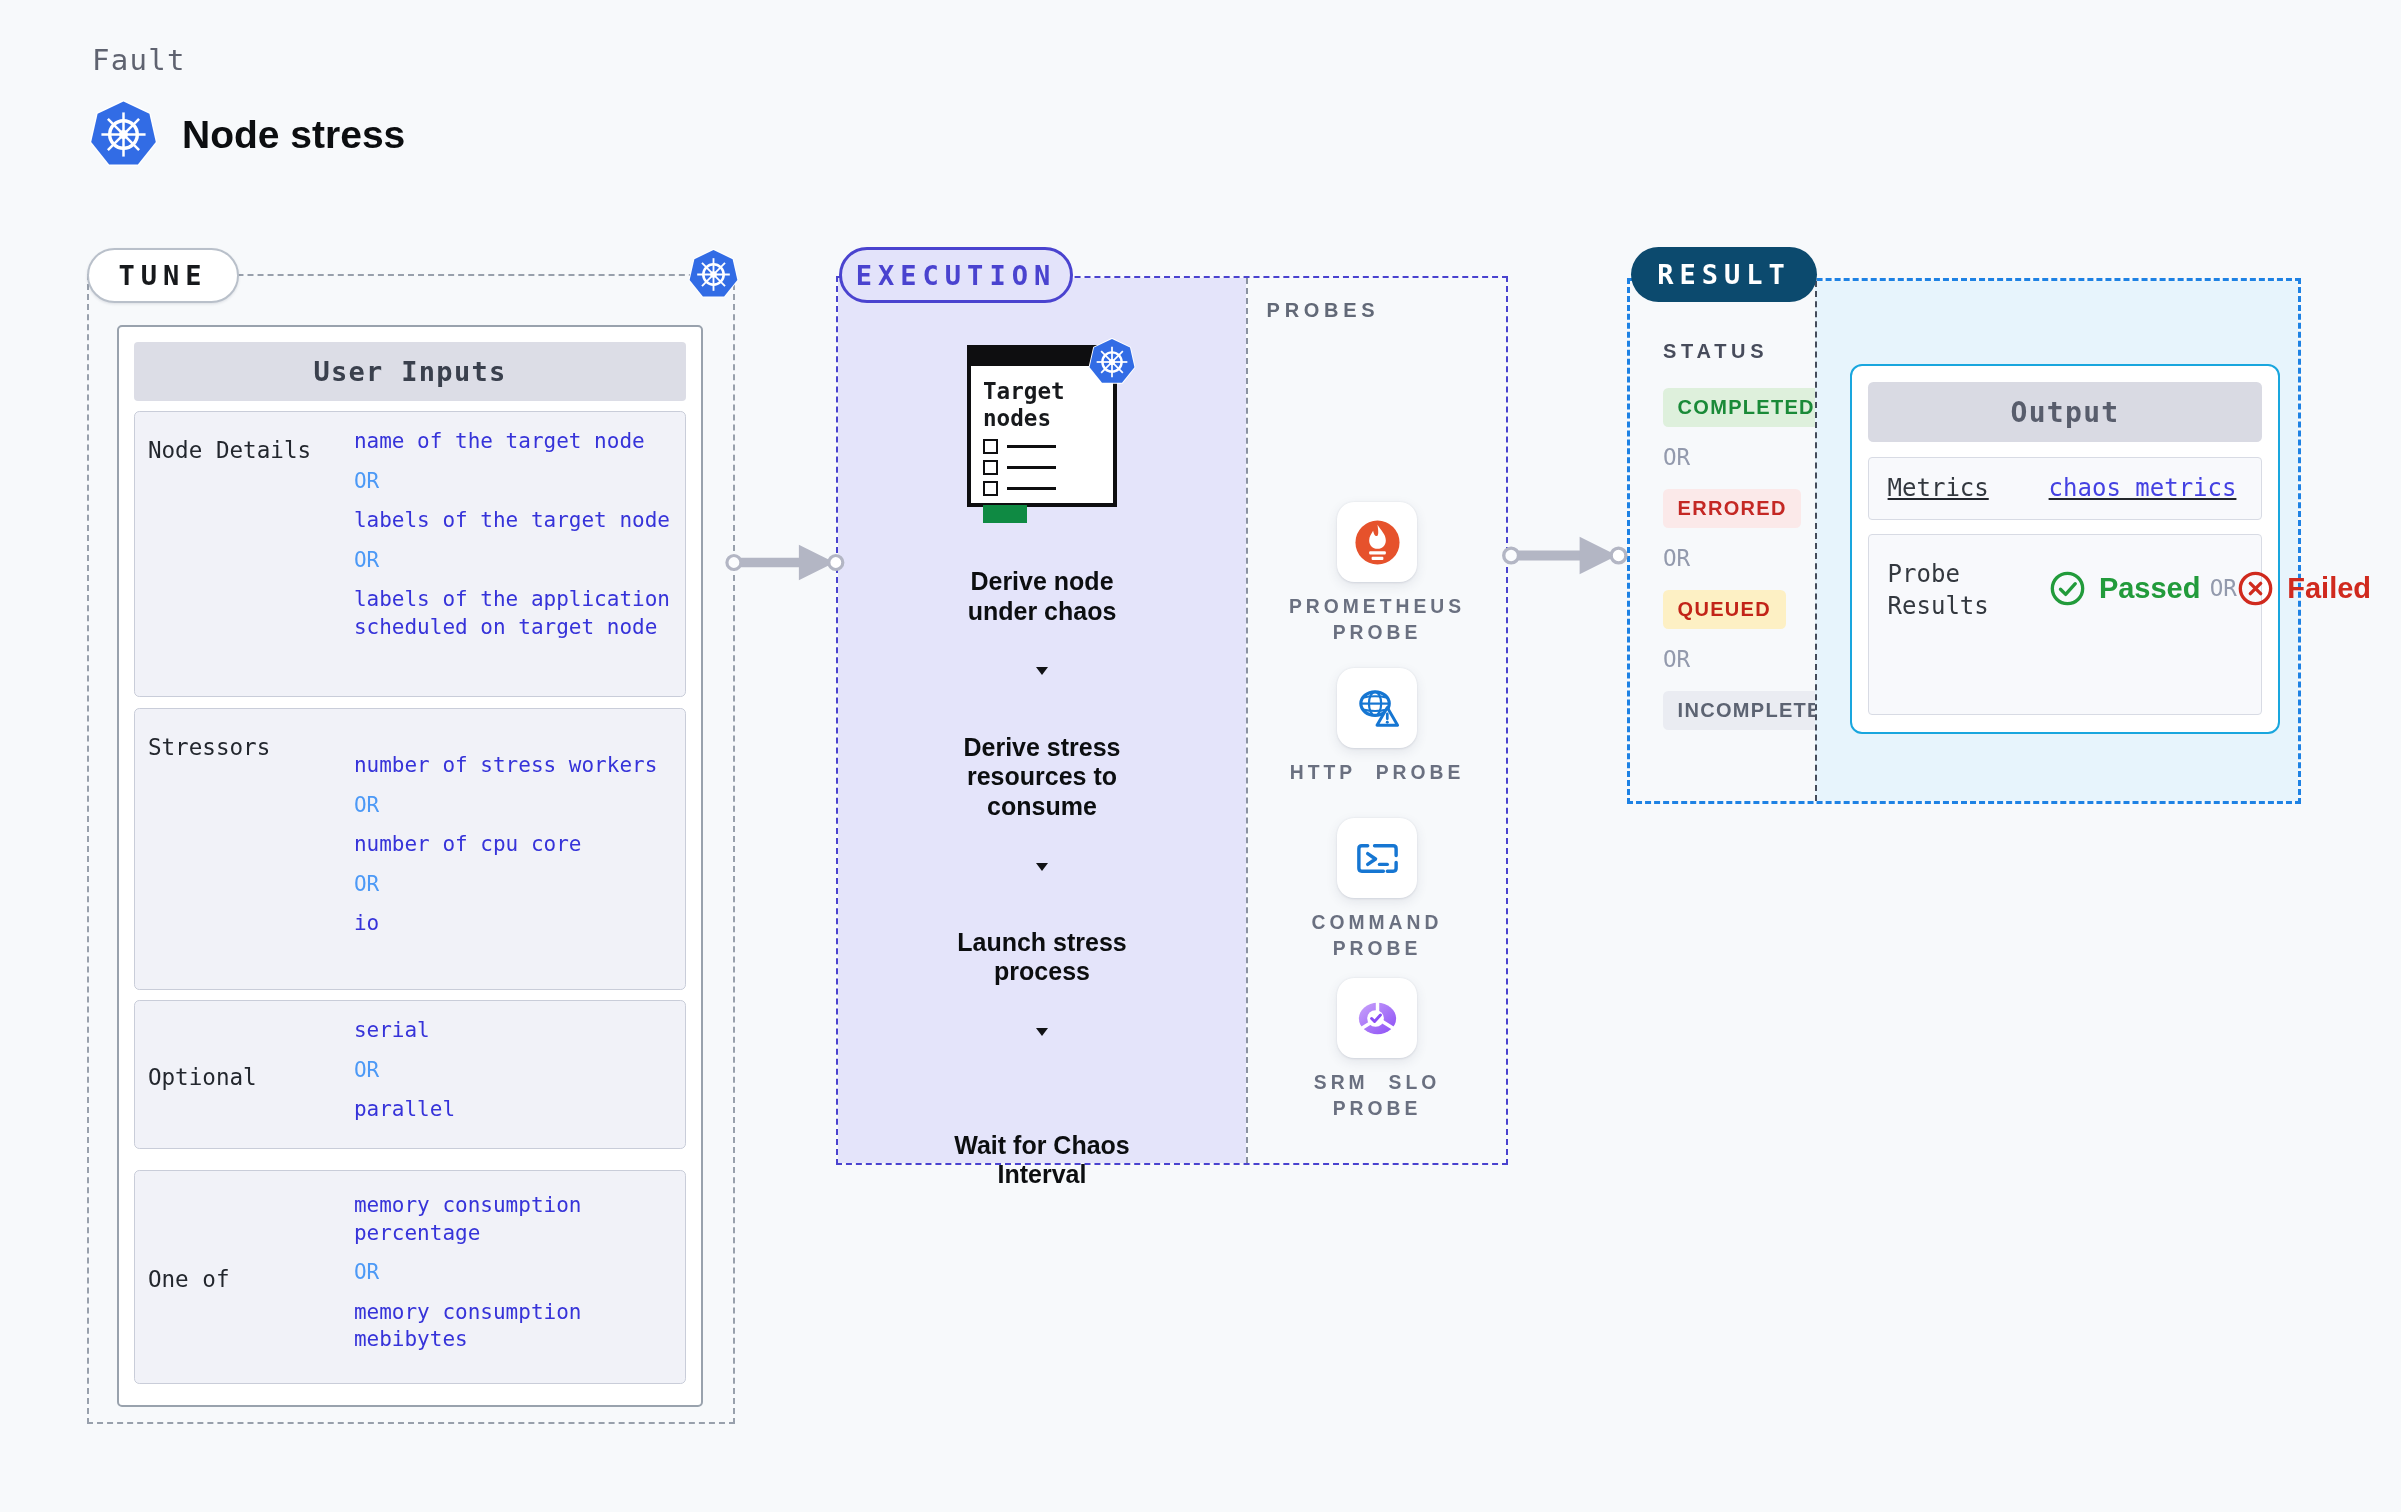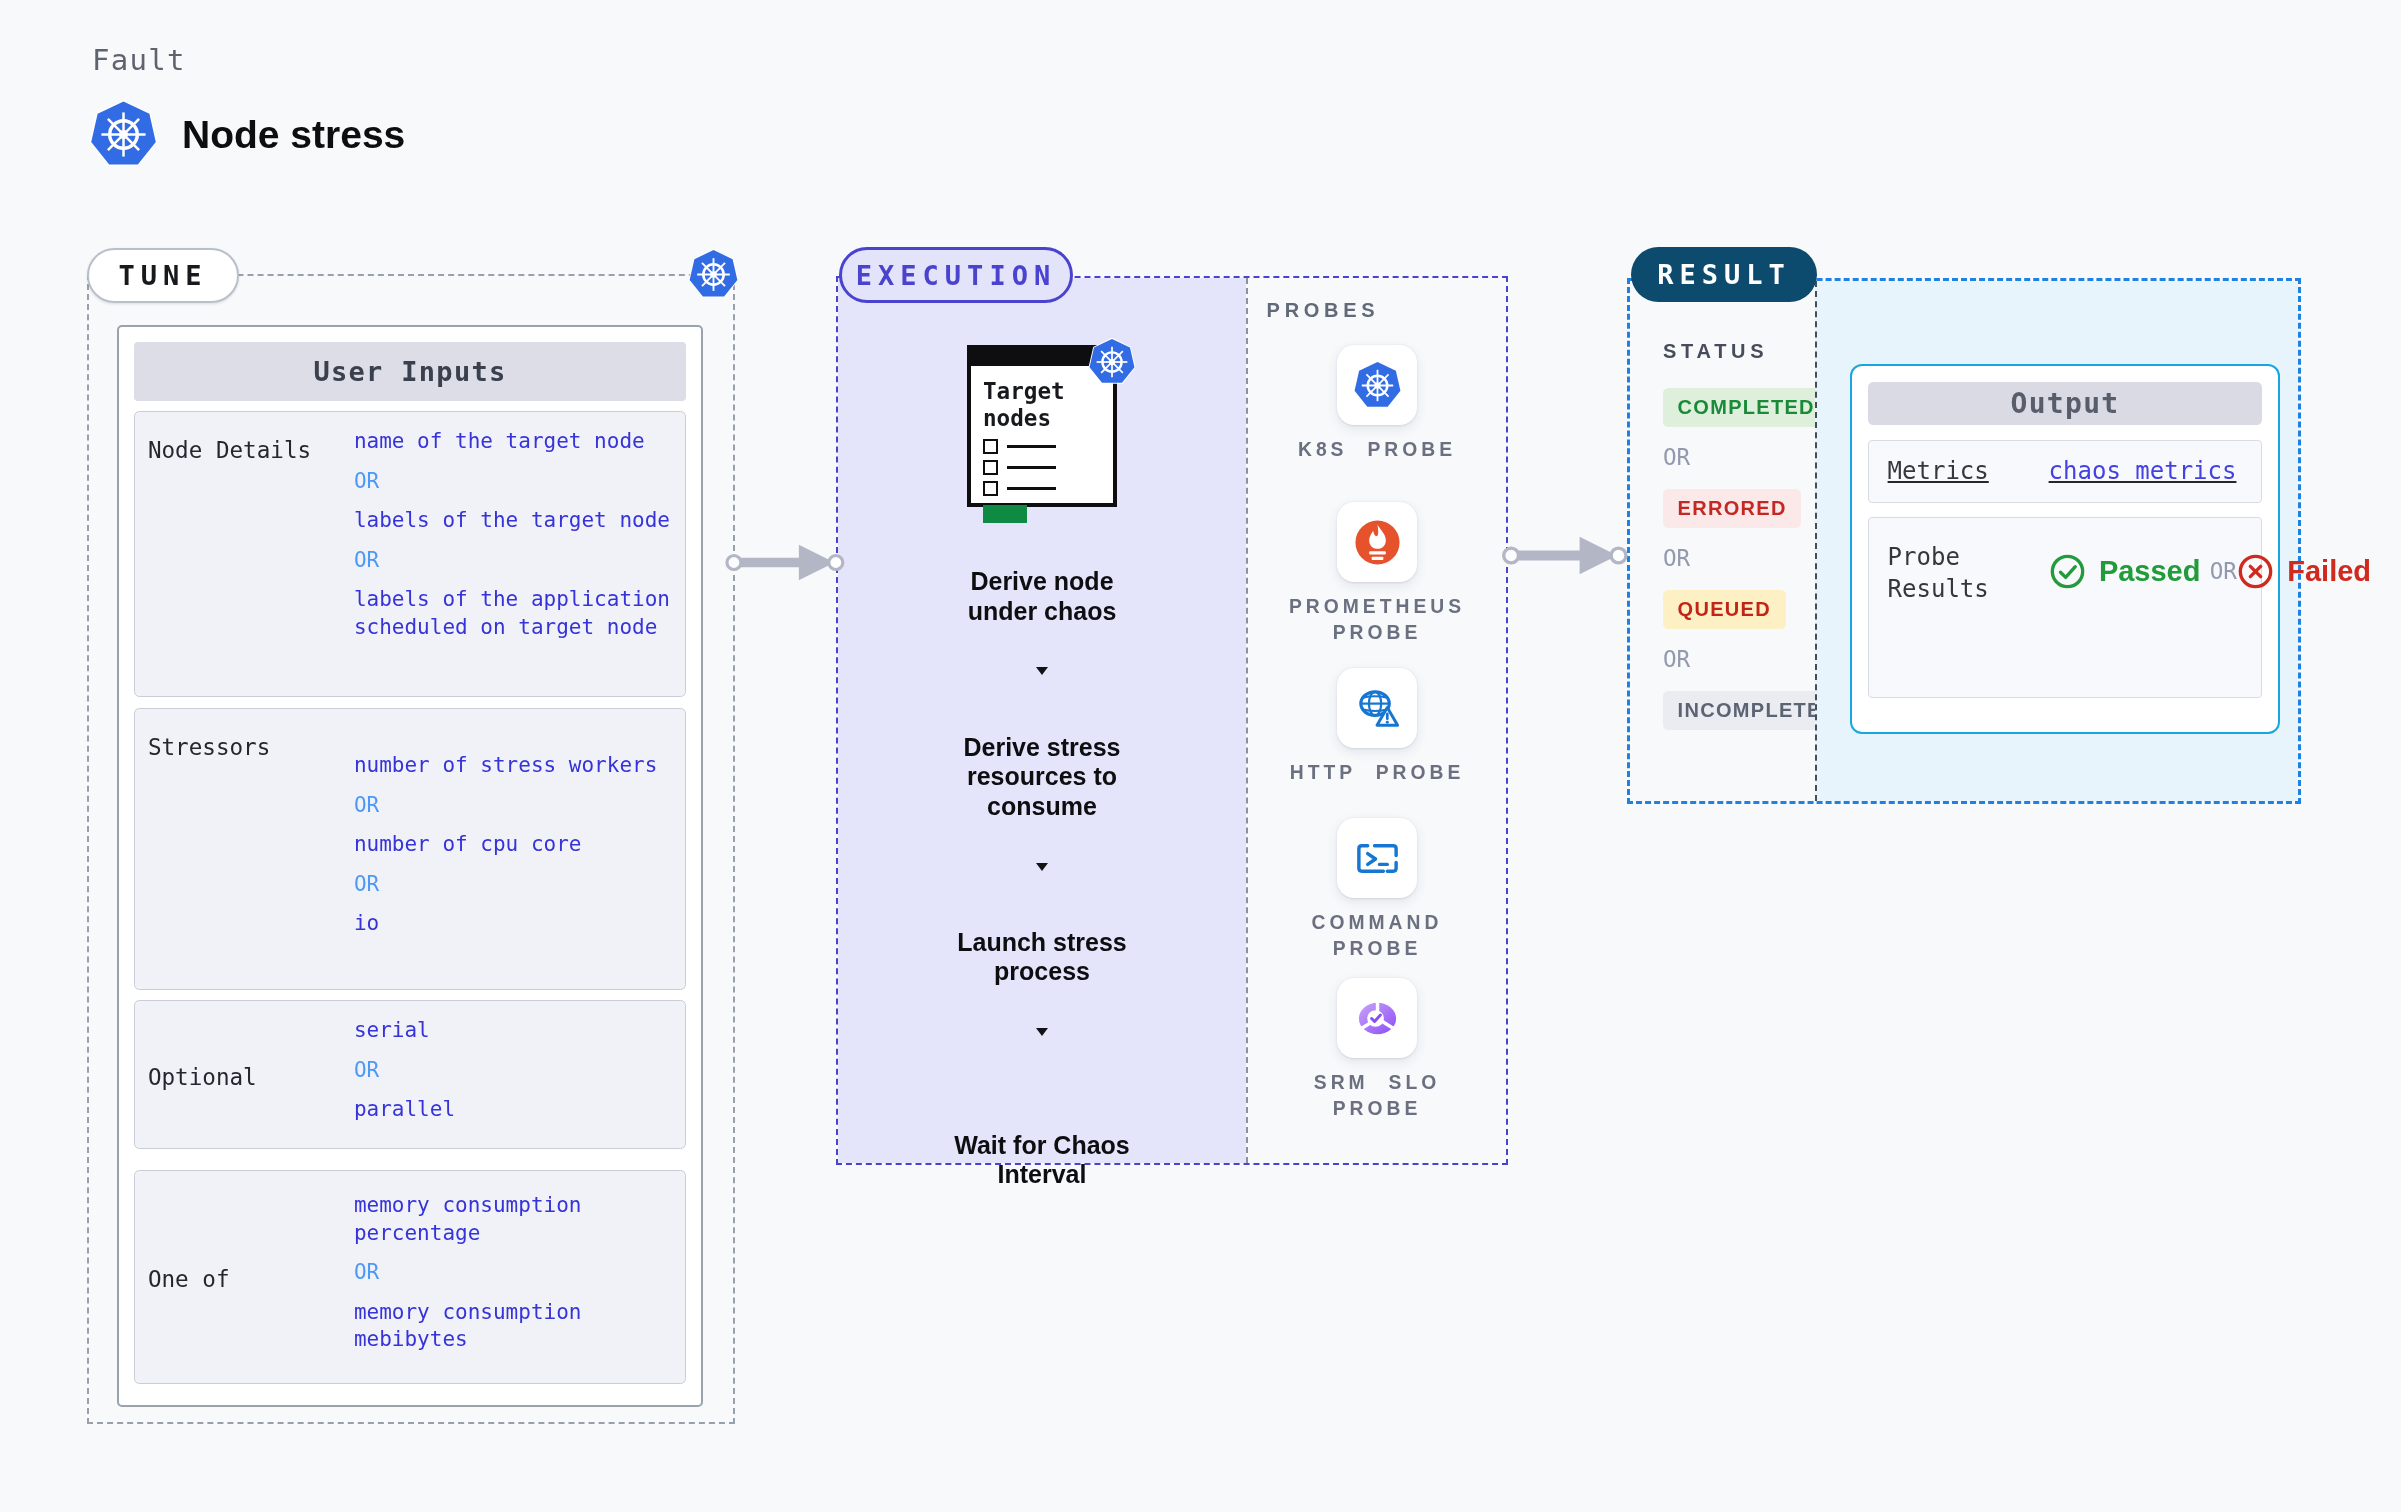--- a/index.html
+++ b/index.html
@@ -141,21 +141,21 @@
   .status-badge.queued      { color: #c22418; background: #fdf0c4; }
   .status-badge.incompleted { color: #5c6372; background: #eaecf2; }
   .status-or { margin-top: 17.3px; font-size: 22.6px; color: #939aad; }
 
   #cyan-col { flex: 1; background: #e7f4fc; border-left: 2px dashed #454c5a; position: relative; }
   #output-panel {
     position: absolute; left: 33px; top: 83px; width: 430px; height: 370px;
     background: #ffffff; border: 2.7px solid #19a6de; border-radius: 12px; padding: 16px;
   }
   #output-header {
-    height: 43px; background: #d9dae3; border-radius: 5.3px;
+    height: 60px; background: #d9dae3; border-radius: 5.3px;
     display: flex; align-items: center; justify-content: center;
     font-size: 28px; font-weight: bold; color: #585d6c; letter-spacing: 1.3px;
   }
   .output-row {
     margin-top: 14.6px; background: #f8f9fc; border: 1.3px solid #d8dbe4; border-radius: 4px;
     display: flex; padding: 0 18.6px;
   }
   #metrics-row { height: 63px; align-items: center; text-decoration: underline; }
   .out-label { width: 120px; font-size: 24px; color: #33383f; line-height: 1.35; flex-shrink: 0; }
   #metrics-value { margin-left: 41px; font-size: 24px; color: #4441e2; white-space: nowrap; }
@@ -347,28 +347,20 @@
     <div class="dotted-arrow"></div>
     <svg id="clock-icon" viewBox="0 0 76 64">
         <use href="#ic-clock"></use>
       </svg>
     <div class="flow-label w280" style="margin-top:8px">Wait for Chaos Interval</div>
   </div>
 
   <div id="probes">
     <div id="probes-title">PROBES</div>
 
-    <div class="probe-group" style="top:67px">
-      <div class="probe-card">
-        <svg viewBox="0 0 74 74" width="49" height="49">
-            <use href="#ic-k8s"></use>
-          </svg>
-      </div>
-      <div class="probe-label">K8S PROBE</div>
-    </div>
 
     <div class="probe-group" style="top:224px">
       <div class="probe-card">
         <svg viewBox="0 0 74 74" width="49" height="49">
             <use href="#ic-prom"></use>
           </svg>
       </div>
       <div class="probe-label">PROMETHEUS PROBE</div>
     </div>
 

